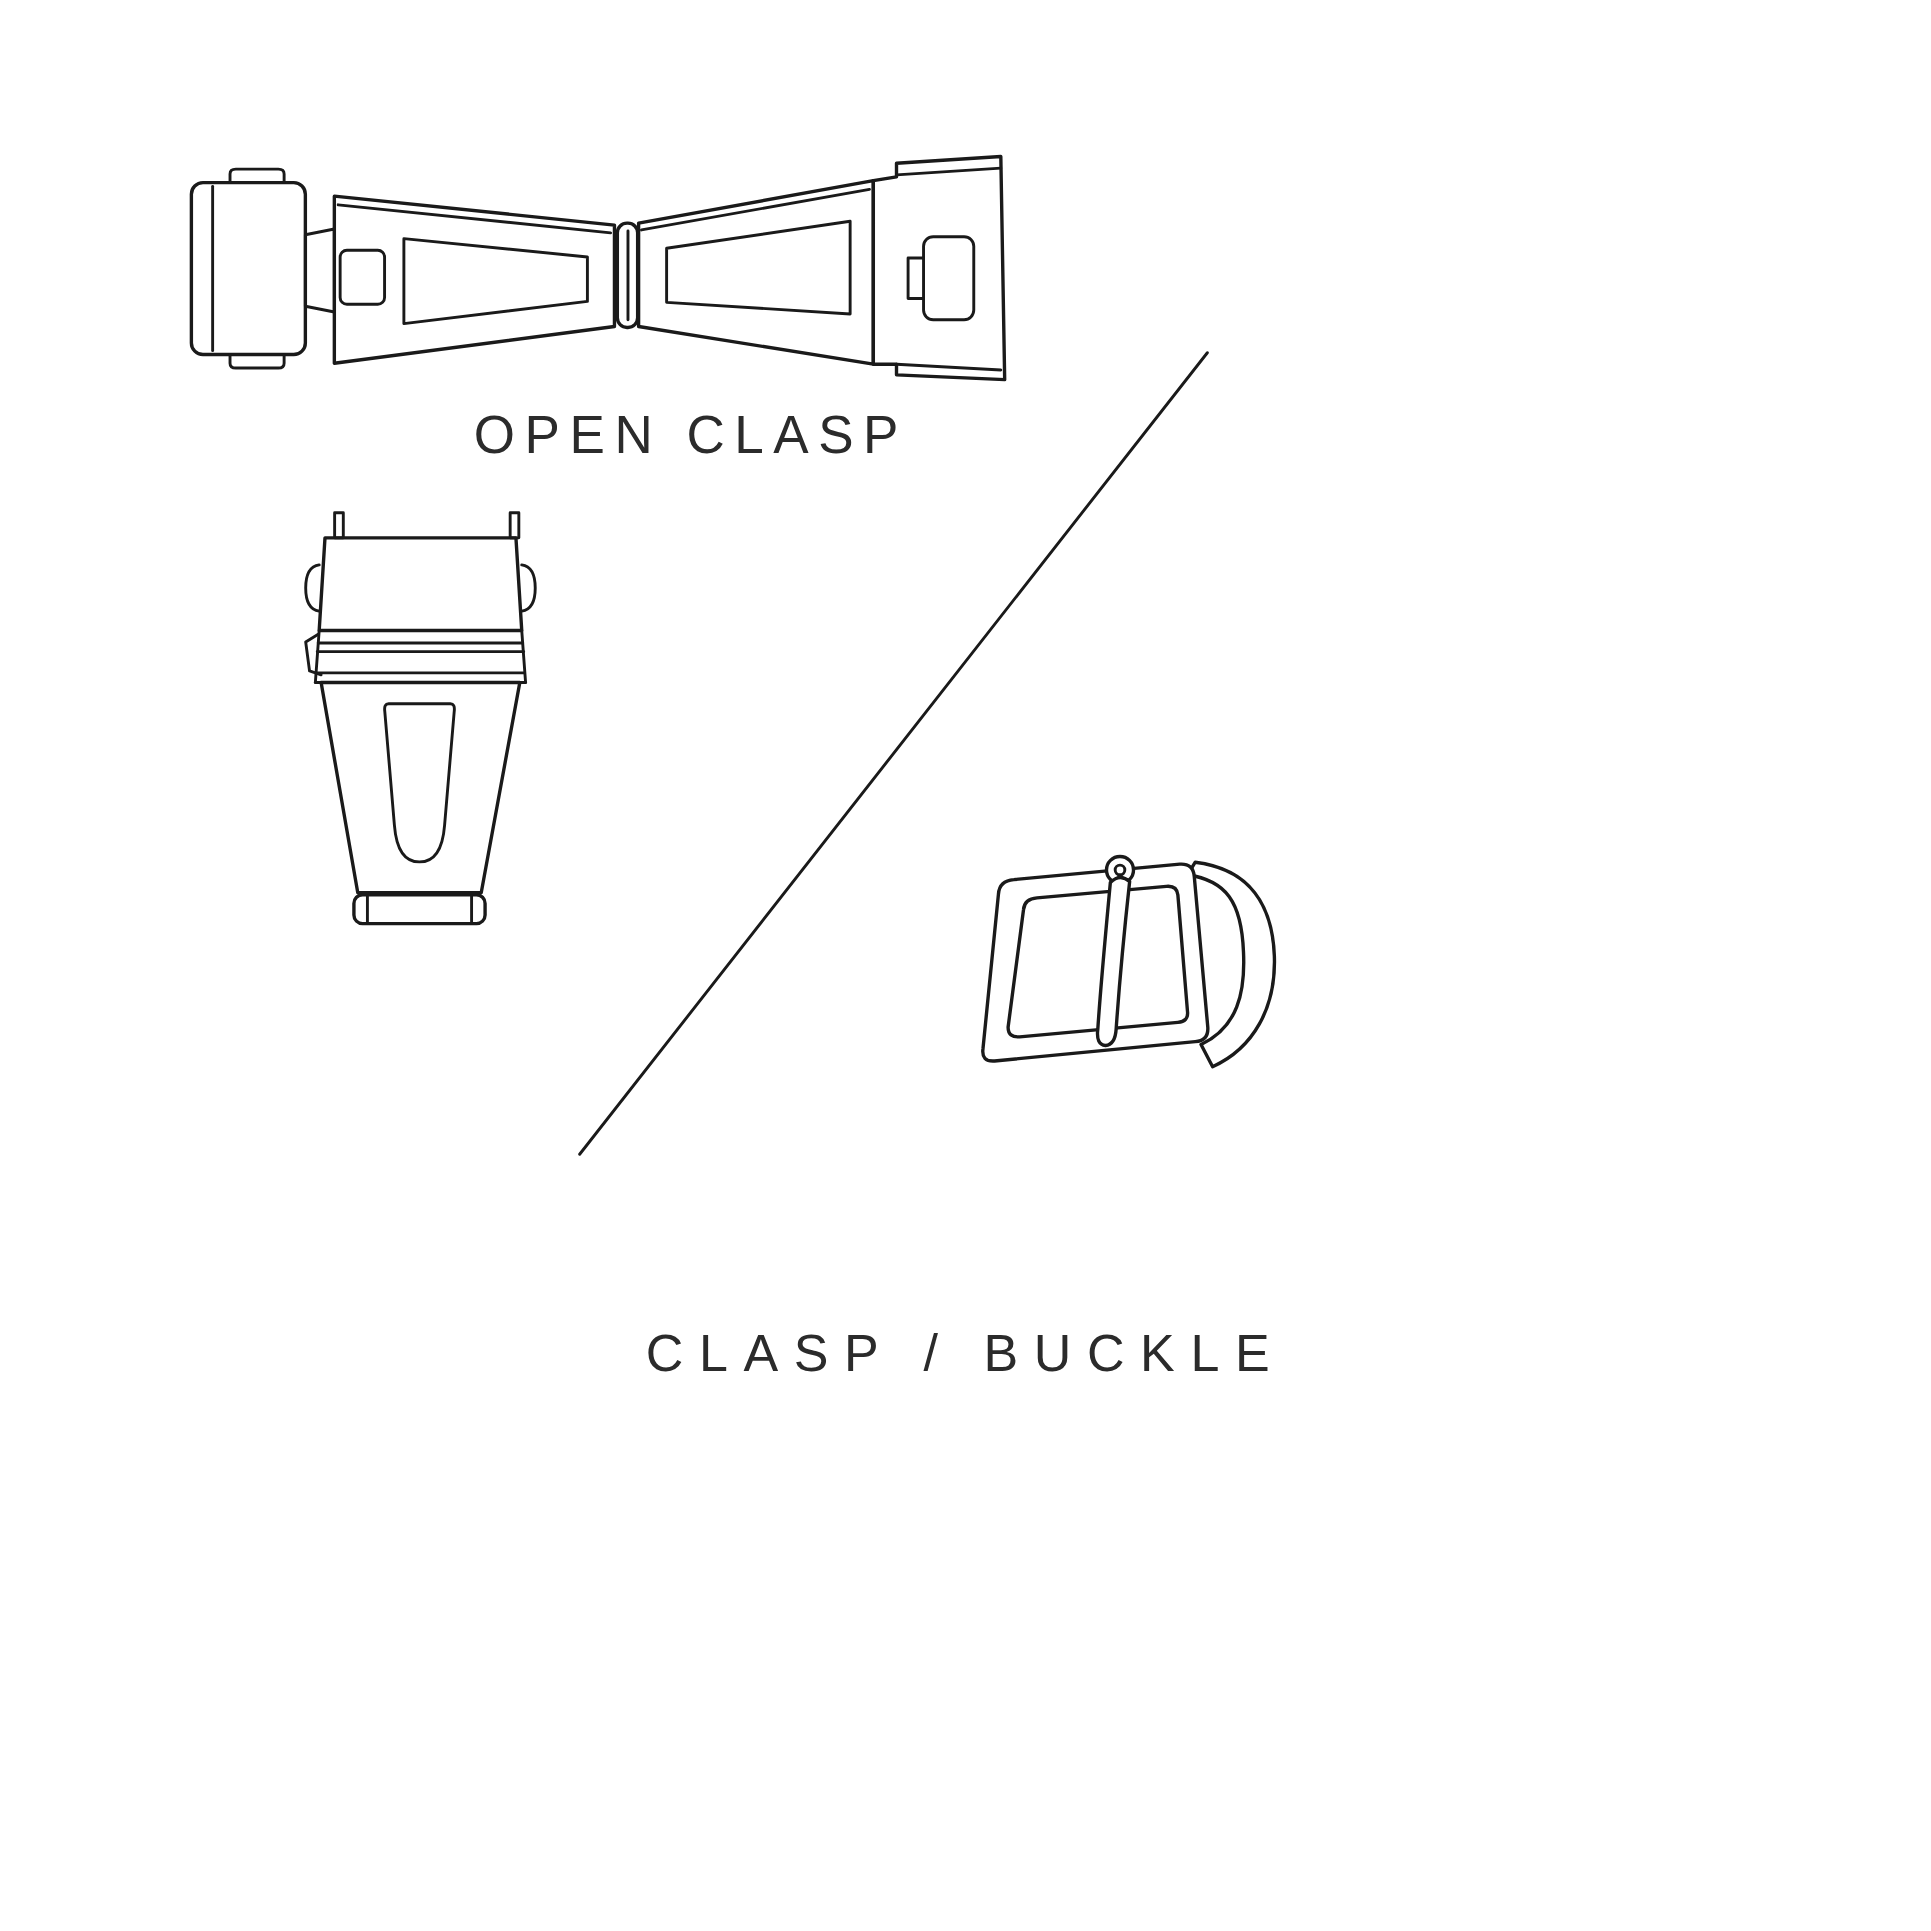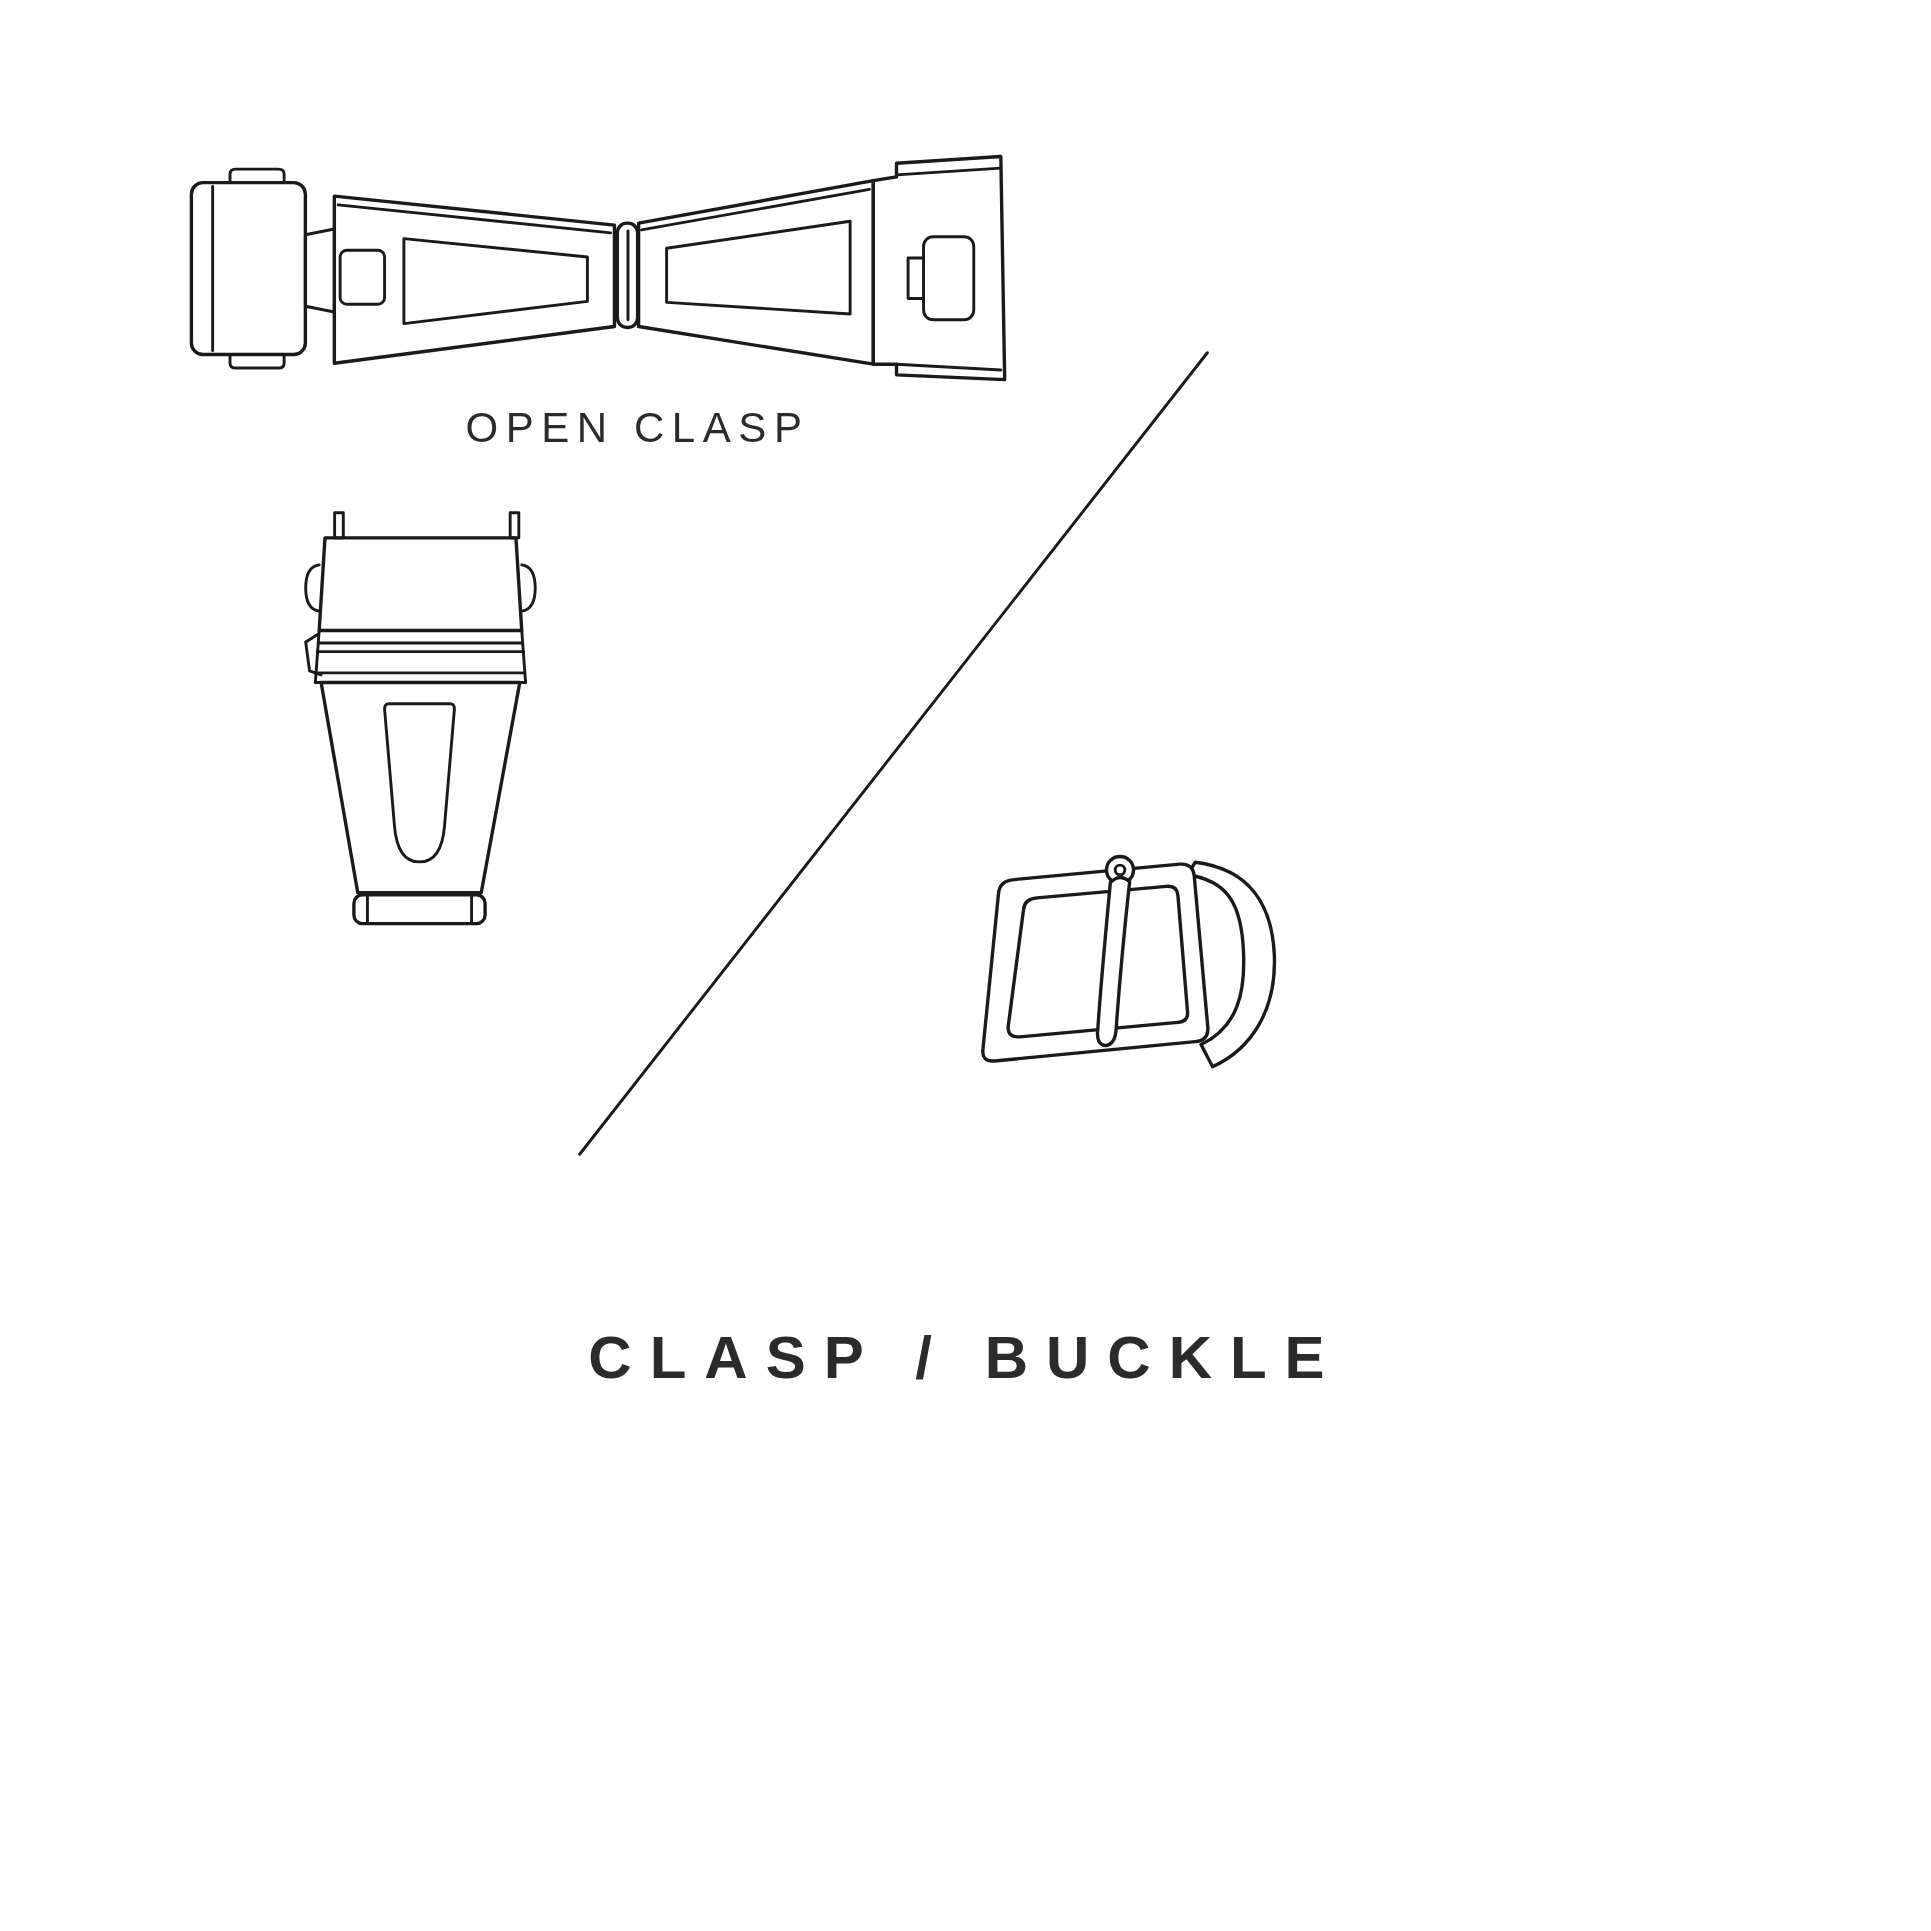--- a/index.html
+++ b/index.html
@@ -8,22 +8,22 @@
     --bg:#ffffff;
   }
   html,body{margin:0;padding:0;}
   body{background:var(--bg);font-family:"Liberation Sans",sans-serif;}
   .canvas{position:relative;width:1931px;height:1931px;background:var(--bg);overflow:hidden;}
   .fig{position:absolute;}
   svg{display:block;color:var(--line);}
   .stroke{fill:none;stroke:currentColor;stroke-width:3.5;stroke-linecap:round;stroke-linejoin:round;}
   .stroke-thin{fill:none;stroke:currentColor;stroke-width:3;stroke-linecap:round;stroke-linejoin:round;}
   .white{fill:#ffffff;stroke:currentColor;stroke-width:3.5;stroke-linecap:round;stroke-linejoin:round;}
-  .caption{position:absolute;text-align:center;color:var(--text);font-size:42px;letter-spacing:0.18em;font-weight:400;white-space:nowrap;}
-  .title{position:absolute;left:0;width:1931px;text-align:center;color:var(--text);font-size:60px;letter-spacing:0.30em;font-weight:700;margin:0;white-space:nowrap;}
+  .caption{position:absolute;text-align:right;color:var(--text);font-size:53px;letter-spacing:0.18em;font-weight:400;white-space:nowrap;}
+  .title{position:absolute;left:0;width:1931px;text-align:center;color:var(--text);font-size:52px;letter-spacing:0.30em;font-weight:400;margin:0;white-space:nowrap;}
 </style>
 </head>
 <body>
 
 <div class="canvas">
 
   <div class="fig" style="left:174px;top:140px;width:850px;height:261px;">
     <svg viewBox="0 0 880 270" width="850" height="261">
       <g>
         <rect class="stroke" x="18" y="44" width="118" height="178" rx="12"></rect>

